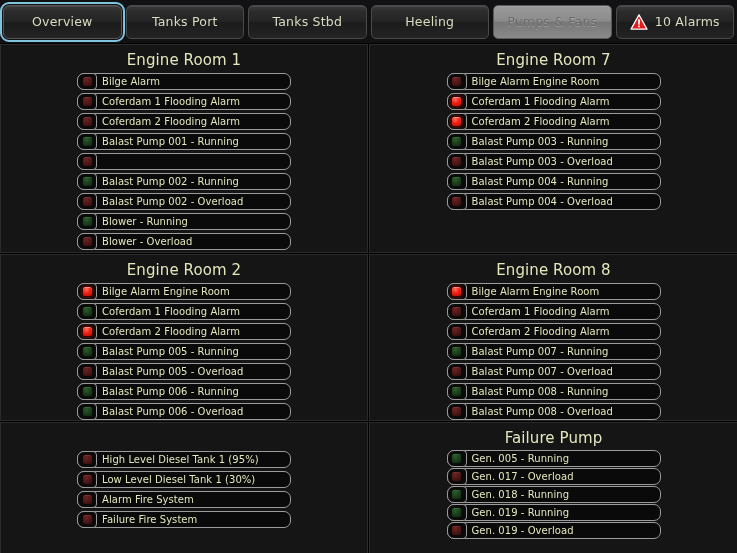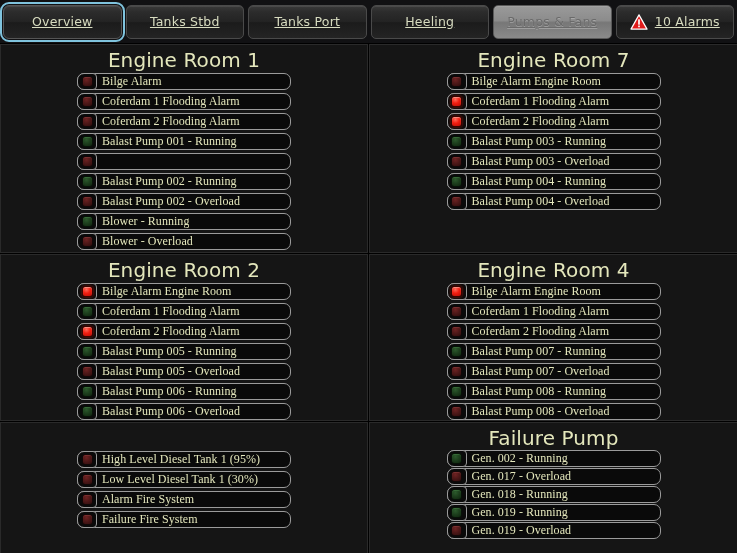--- a/index.html
+++ b/index.html
@@ -35,21 +35,20 @@
     box-shadow: inset 0 1px 0 rgba(255,255,255,0.09);
     display: flex;
     align-items: center;
     justify-content: center;
     color: #d8dcc0;
     font-size: 12.5px;
     letter-spacing: .2px;
     position: relative;
     cursor: pointer;
     box-sizing: border-box;
-    text-decoration: underline;
   }
   .tab.active {
     outline: 2px solid #7fc3dd;
     outline-offset: 1px;
     border-radius: 6px;
     border-color: #555;
   }
   .tab.disabled {
     background: linear-gradient(to bottom, #9a9a9a 0%, #8c8c8c 45%, #777 52%, #8a8a8a 100%);
     color: #6a6a6a;
@@ -75,21 +74,21 @@
     background: #151515;
     border: 1px solid #2a2a2a;
     box-sizing: border-box;
     padding-top: 4px;
     overflow: hidden;
     position: relative;
   }
   .panel-title {
     text-align: center;
     color: #e4e7bc;
-    font-size: 20px;
+    font-size: 15px;
     line-height: 20px;
     margin: 1px 0 3px 0;
     letter-spacing: .1px;
   }
   .rows {
     display: flex;
     flex-direction: column;
     align-items: center;
   }
   .rows.tight { margin-top: -1px; }
@@ -138,41 +137,40 @@
     border: 1px solid #3a0500;
     box-shadow: inset 0 1px 1px rgba(255,220,210,0.55), 0 0 3px rgba(255,40,20,0.55);
   }
   .led.green-off {
     background: radial-gradient(circle at 38% 30%, #2c5a2c 0%, #1d3f1d 45%, #0f240f 100%);
     border: 1px solid #081208;
     box-shadow: inset 0 1px 1px rgba(150,255,150,0.20);
   }
   .row-label {
     color: #e4e7bc;
-    font-size: 12px;
+    font-size: 10px;
     line-height: 13px;
     padding-left: 5px;
     white-space: nowrap;
     overflow: hidden;
     letter-spacing: .05px;
-    font-family: Liberation Serif, serif;
   }
 </style>
 </head>
 <body>
 
 <div class="tabbar" id="tabbar">
     <div class="tab active">
       <span class="tab-label">Overview</span>
     </div>
     <div class="tab">
+      <span class="tab-label">Tanks Port</span>
+    </div>
+    <div class="tab">
       <span class="tab-label">Tanks Stbd</span>
-    </div>
-    <div class="tab">
-      <span class="tab-label">Tanks Port</span>
     </div>
     <div class="tab">
       <span class="tab-label">Heeling</span>
     </div>
     <div class="tab disabled">
       <span class="tab-label">Pumps &amp; Fans</span>
     </div>
     <div class="tab">
       <span class="alarm-wrap">
         <svg class="warn-ico" viewBox="0 0 20 18">
@@ -332,21 +330,21 @@
         </div>
         <div class="row">
           <div class="led-holder">
             <div class="led green-off"></div>
           </div>
           <div class="row-label">Balast Pump 006 - Overload</div>
         </div>
       </div>
     </div>
     <div class="panel">
-      <div class="panel-title">Engine Room 4</div>
+      <div class="panel-title">Engine Room 8</div>
       <div class="rows">
         <div class="row">
           <div class="led-holder">
             <div class="led red-on"></div>
           </div>
           <div class="row-label">Bilge Alarm Engine Room</div>
         </div>
         <div class="row">
           <div class="led-holder">
             <div class="led red-off"></div>
@@ -414,21 +412,21 @@
         </div>
       </div>
     </div>
     <div class="panel">
       <div class="panel-title">Failure Pump</div>
       <div class="rows tight">
         <div class="row">
           <div class="led-holder">
             <div class="led green-off"></div>
           </div>
-          <div class="row-label">Gen. 002 - Running</div>
+          <div class="row-label">Gen. 005 - Running</div>
         </div>
         <div class="row">
           <div class="led-holder">
             <div class="led red-off"></div>
           </div>
           <div class="row-label">Gen. 017 - Overload</div>
         </div>
         <div class="row">
           <div class="led-holder">
             <div class="led green-off"></div>

